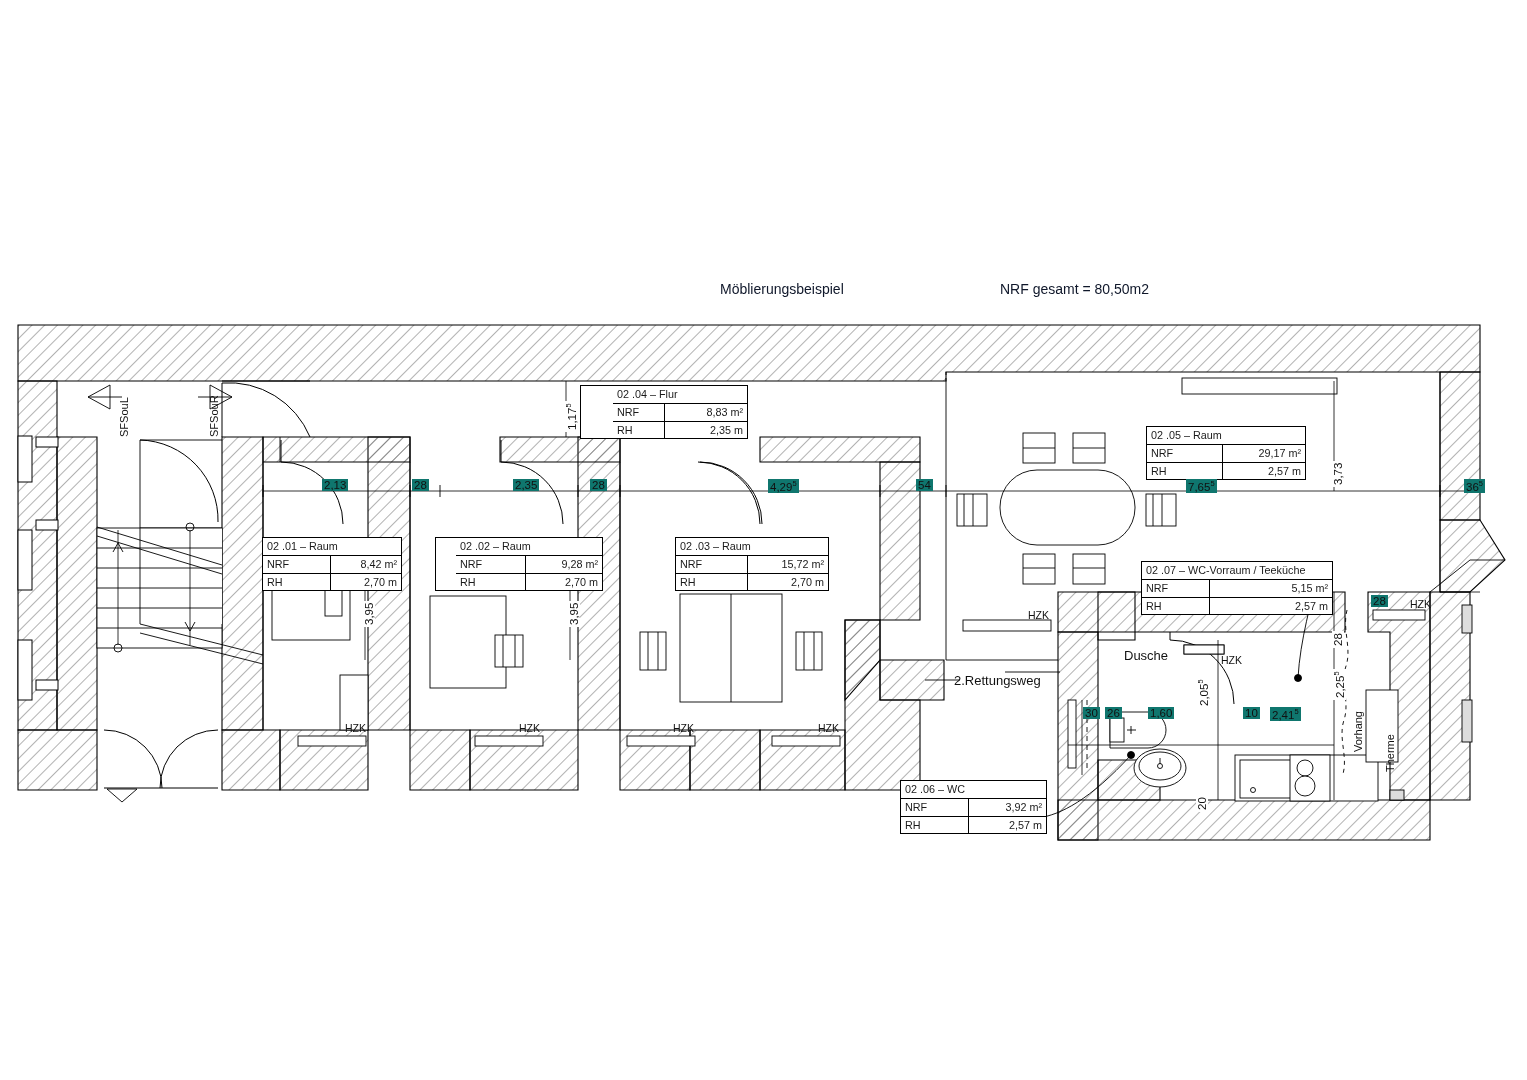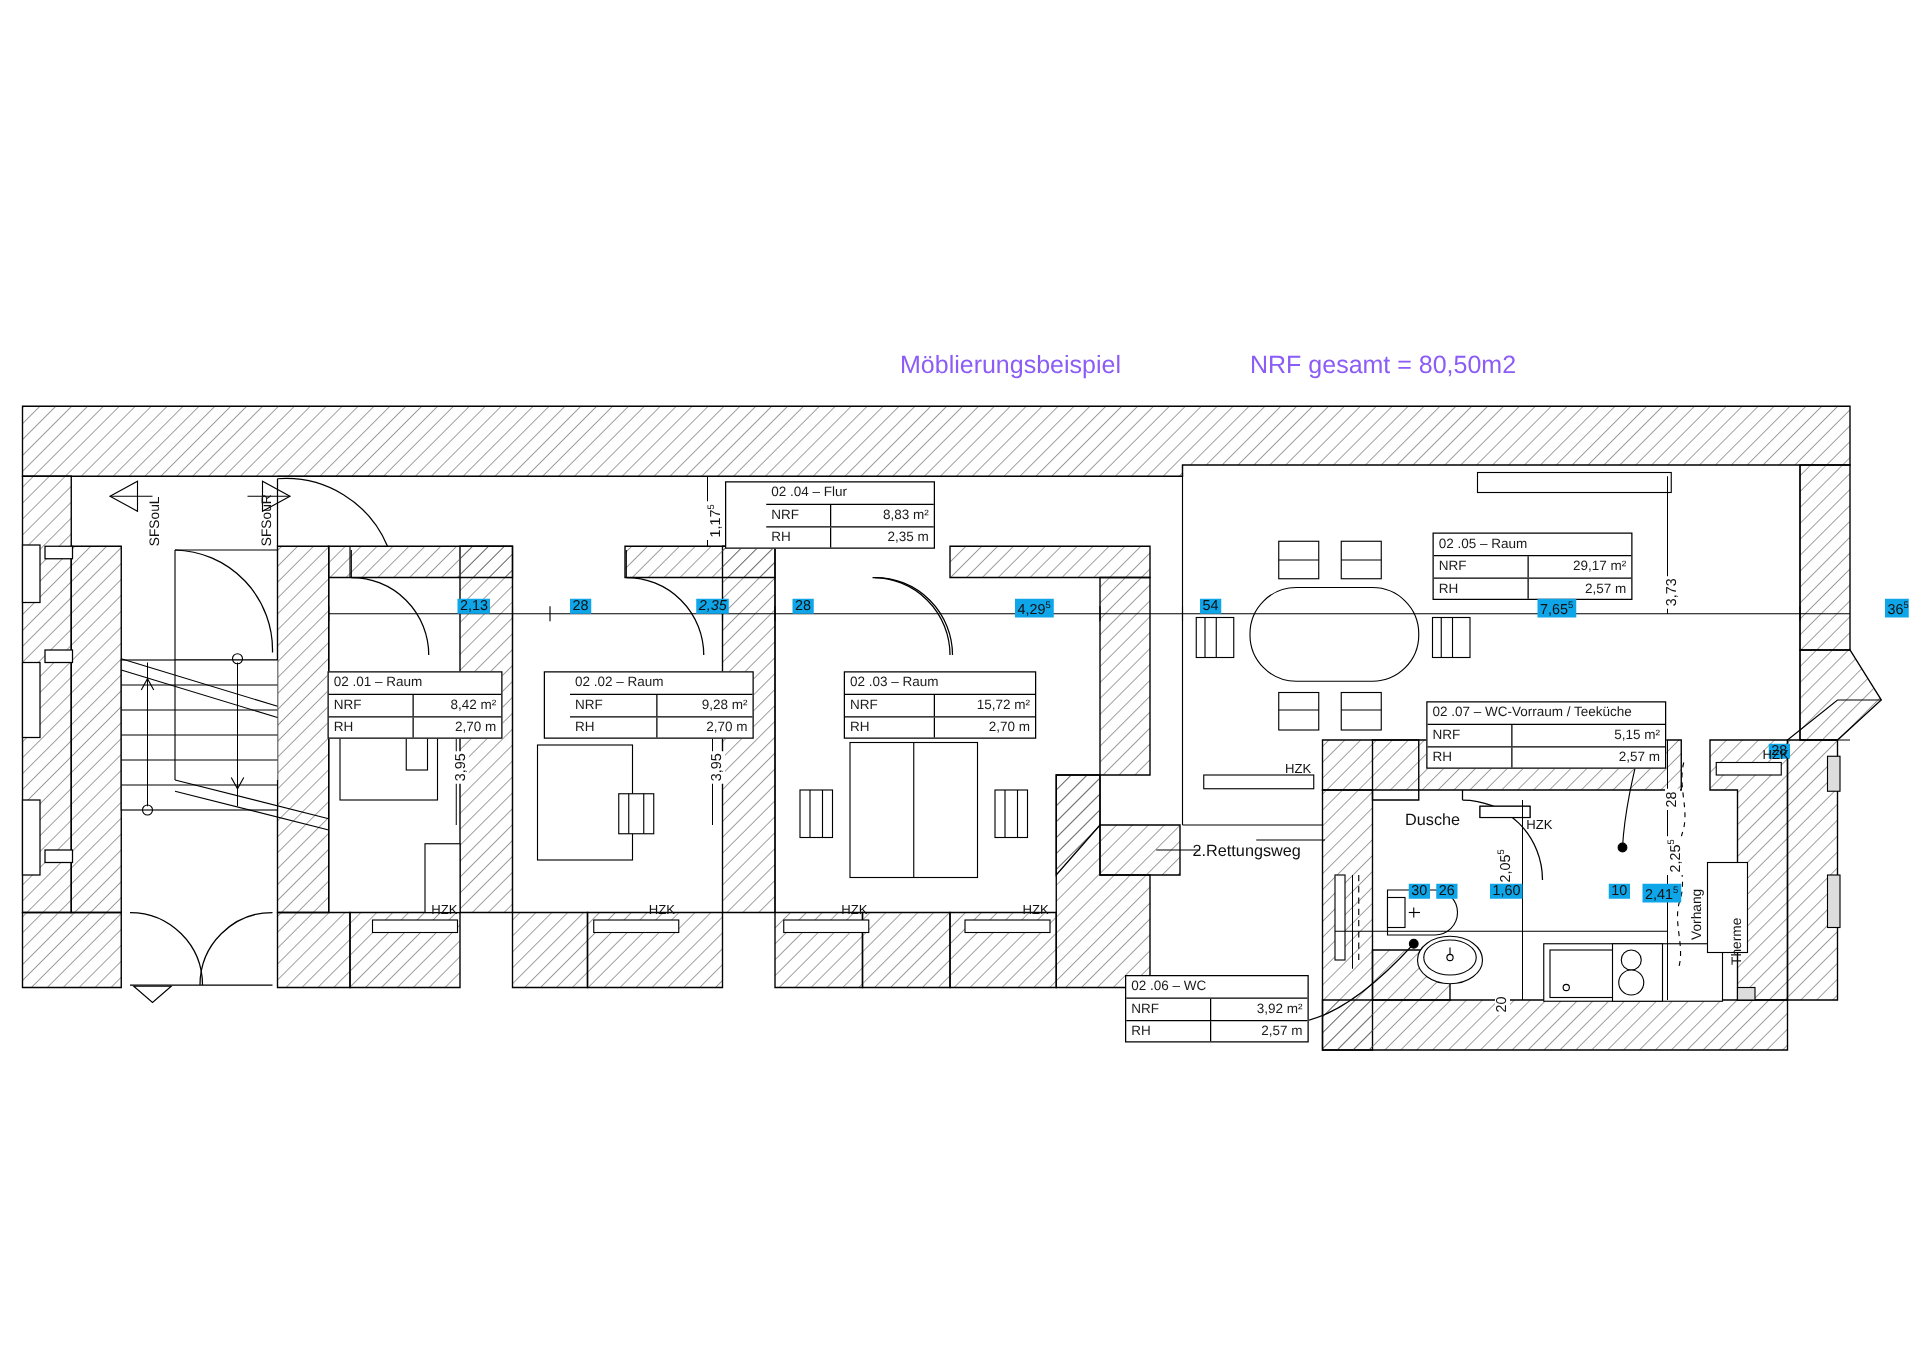--- a/index.html
+++ b/index.html
@@ -1,27 +1,27 @@
 <!DOCTYPE html>
 <html><head>
 <meta charset="utf-8">
 <style>
   html,body{margin:0;padding:0;background:#ffffff;}
   body{width:1527px;height:1080px;overflow:hidden;font-family:"Liberation Sans",sans-serif;color:#1a1a1a;}
   #stage{position:relative;width:1527px;height:1080px;background:#fff;}
   svg#plan{position:absolute;left:0;top:0;width:1527px;height:1080px;}
-  .ttl{position:absolute;font-size:20px;color:#8b5cf6;white-space:nowrap;}
+  .ttl{position:absolute;font-size:14px;color:#0f172a;white-space:nowrap;}
   
   .rt{position:absolute;background:#fff;border:1px solid #000;font-size:10.8px;line-height:1;}
   .rt .hd{padding:3px 4px 3px 4px;border-bottom:1px solid #000;white-space:nowrap;}
   .rt .rw{display:flex;border-bottom:1px solid #000;}
   .rt .rw:last-child{border-bottom:none;}
   .rt .k{padding:3px 4px;box-sizing:border-box;border-right:1px solid #000;}
   .rt .v{padding:3px 4px;box-sizing:border-box;flex:1;text-align:right;}
-  .dim{position:absolute;font-size:11.5px;color:#111;white-space:nowrap;background:#0ea5e9;padding:0 2px;margin-left:44px;}
+  .dim{position:absolute;font-size:11.5px;color:#111;white-space:nowrap;background:#0f766e;padding:0 2px;}
   .dim sup{font-size:7.5px;vertical-align:super;}
   .vdim{position:absolute;font-size:11.5px;color:#111;white-space:nowrap;transform-origin:0 0;background:#fff;padding:0 2px;}
   .vdim sup{font-size:7.5px;vertical-align:super;}
   .hzk{position:absolute;font-size:10.5px;color:#111;white-space:nowrap;padding-left:29px;}
   .lbl{position:absolute;font-size:13px;color:#111;white-space:nowrap;}
   .vlbl{position:absolute;font-size:11px;color:#111;white-space:nowrap;transform-origin:0 0;}
   .sfs{position:absolute;font-size:11px;color:#111;white-space:nowrap;transform-origin:0 0;}
 </style>
 </head>
 <body>
@@ -384,21 +384,21 @@
       <div class="v">3,92 m²</div>
     </div>
     <div class="rw va">
       <div class="k" style="width:68px;">RH</div>
       <div class="v">2,57 m</div>
     </div>
   </div>
 
   <div class="dim" style="left:322px;top:479px;">2,13</div>
   <div class="dim" style="left:412px;top:479px;">28</div>
-  <div class="dim" style="left:513px;top:479px;font-style:italic;">2,35</div>
+  <div class="dim" style="left:513px;top:479px;">2,35</div>
   <div class="dim" style="left:590px;top:479px;">28</div>
   <div class="dim" style="left:768px;top:479px;"><span>4,29</span><sup>5</sup></div>
   <div class="dim" style="left:916px;top:479px;">54</div>
   <div class="dim" style="left:1186px;top:479px;"><span>7,65</span><sup>5</sup></div>
   <div class="dim" style="left:1464px;top:479px;"><span>36</span><sup>5</sup></div>
 
   <div class="vdim" style="left:564px;top:432px;transform:rotate(-90deg);"><span>1,17</span><sup>5</sup></div>
   <div class="vdim" style="left:363px;top:627px;transform:rotate(-90deg);">3,95</div>
   <div class="vdim" style="left:568px;top:627px;transform:rotate(-90deg);">3,95</div>
   <div class="vdim" style="left:1332px;top:487px;transform:rotate(-90deg);">3,73</div>

